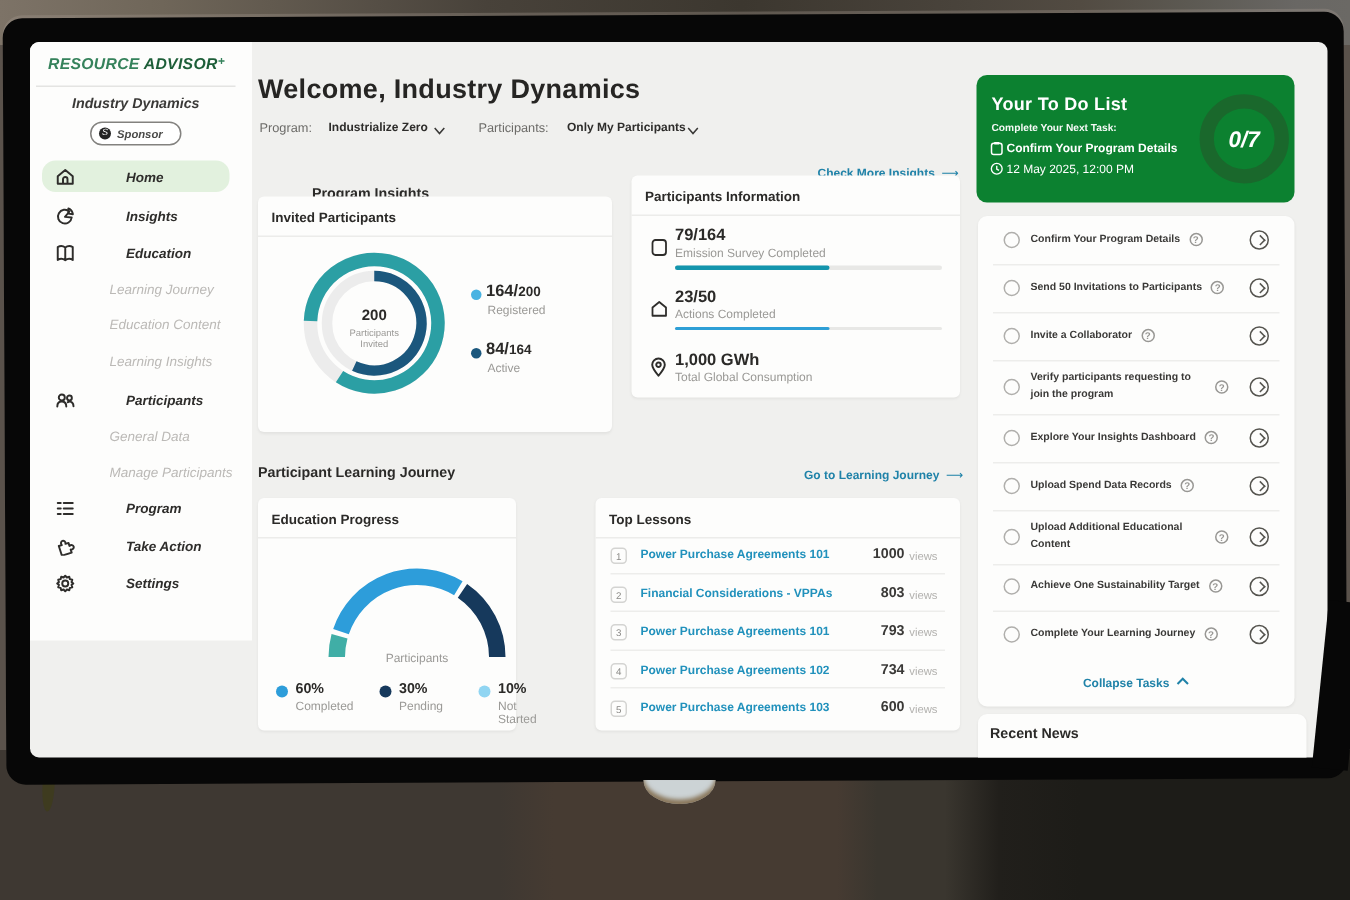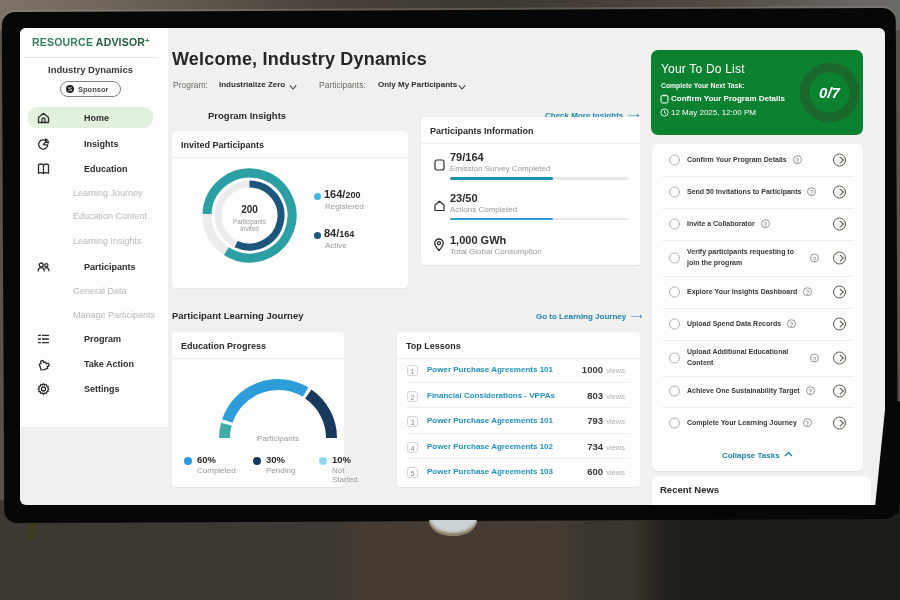--- a/index.html
+++ b/index.html
@@ -11,21 +11,21 @@
   #room-bottom { left:0; top:500px; width:900px; height:100px;
     background:linear-gradient(to right,#3e3832 0%,#3e3832 37%,#463b32 41%,#463b32 62%,#3a362f 65%,#3a362f 70%,#211f1b 74%,#1d1c18 80%,#1d1c18 100%); }
   #bezel { left:3px; top:10px; width:894px; height:511px; background:#070707; border-radius:13px; transform:rotate(-0.28deg);
     box-shadow:0 -2px 0 rgba(160,150,140,.35); }
   #stand { left:429px; top:520px; width:48px; height:16px; background:#ccd3d5; border-radius:0 0 26px 26px / 0 0 17px 17px;
     box-shadow:inset 0 -3px 3px rgba(120,95,60,.8); }
   #leaf { left:28px; top:521px; width:8px; height:20px; background:#3e3c1d; border-radius:0 0 60% 60%/0 0 100% 100%; transform:rotate(3deg); opacity:.9;}
   #screen { left:20px; top:28px; width:865px; height:477px; background:#f0f0ee; border-radius:6px; overflow:hidden; filter:blur(0.32px); }
 
   
-  #sidebar { left:0; top:0; width:148px; height:399px; background:#fdfdfc; }
+  #sidebar { left:0; top:0; width:148px; height:399px; background:#fdfdfc;font-style:italic; }
   #logo { left:12px; top:8px; width:122px; height:13px; font-size:10.5px; font-weight:bold; letter-spacing:.2px; white-space:nowrap; }
   #logo .r { color:#35825b; } #logo .a { color:#1d5e38; } #logo .p { color:#35825b; font-size:8px; vertical-align:3px;}
   .sb-div { left:4px; top:28.5px; width:133px; height:1px; background:#e4e4e2; }
   #org { left:0; top:36px; width:141px; text-align:center; font-size:9.5px; font-weight:bold; color:#3a3937; }
   #sponsor { left:40px; top:53px; width:61px; height:16px; border:1.5px solid #83827f; border-radius:9px; background:#fff; }
   #sponsor .dot { position:absolute; left:5px; top:2.5px; width:8px; height:8px; background:#232323; border-radius:50%; color:#fff; font-size:6px; text-align:center; line-height:8px;}
   #sponsor .txt { position:absolute; left:17px; top:2.5px; font-size:7.5px; font-weight:bold; color:#4a4a48; }
   .nav { left:17px; width:120px; height:20px; }
   .nav .ic { position:absolute; left:0; top:50%; transform:translateY(-50%); width:13px; height:13px; }
   .nav .tx { position:absolute; left:19px; top:50%; transform:translateY(-50%); font-size:9px; font-weight:bold; color:#2e2d2b; white-space:nowrap;padding-left:28px;}
@@ -150,21 +150,21 @@
   <div class="abs drop-label" style="left:153px; top:52px;">Program:</div>
   <div class="abs drop-val" style="left:199px; top:52px;">Industrialize Zero</div>
   <svg class="abs" style="left:269px; top:55px;" width="8" height="8" viewBox="0 0 10 10">
       <path d="M1 3 L5 7.5 L9 3" fill="none" stroke="#3a3937" stroke-width="1.3"></path>
     </svg>
   <div class="abs drop-label" style="left:299px; top:52px;">Participants:</div>
   <div class="abs drop-val" style="left:358px; top:52px;">Only My Participants</div>
   <svg class="abs" style="left:438px; top:55px;" width="8" height="8" viewBox="0 0 10 10">
       <path d="M1 3 L5 7.5 L9 3" fill="none" stroke="#3a3937" stroke-width="1.3"></path>
     </svg>
-  <div class="abs sec-title" style="left:153px; top:82px;padding-left:35px;">Program Insights</div>
+  <div class="abs sec-title" style="left:153px; top:96px;padding-left:35px;">Program Insights</div>
   <div class="abs link" style="left:525px; top:83px;">Check More Insights&nbsp; <span style="font-weight:normal">⟶</span></div>
 
   <div class="abs card" style="left:152px; top:103px; width:236px; height:157px;">
     <div class="card-title">Invited Participants</div>
     <div class="card-div"></div>
     <svg class="abs" style="left:30px; top:37px;" width="95" height="95" viewBox="0 0 95 95">
       <circle cx="47.5" cy="47.5" r="42.5" fill="none" stroke="#ececec" stroke-width="9"></circle>
       <path d="M 5.02 46.02 A 42.5 42.5 0 1 1 24.35 83.14" fill="none" stroke="#2b9fa4" stroke-width="9"></path>
       <circle cx="47.5" cy="47.5" r="31.5" fill="none" stroke="#ececec" stroke-width="7"></circle>
       <path d="M 47.50 16.00 A 31.5 31.5 0 1 1 34.19 76.05" fill="none" stroke="#1b577d" stroke-width="7"></path>
@@ -263,21 +263,21 @@
     <div class="lesson-div" style="top:126px;"></div>
     <div class="lesson" style="top:132px;">
         <span class="num">5</span>
         <span class="ltx">Power Purchase Agreements 103</span>
         <span class="vn">600</span>
         <span class="vw">views</span>
       </div>
   </div>
 
   <div class="abs" id="todo">
-    <div class="abs" style="left:10px; top:12px; font-size:12px; font-weight:normal; letter-spacing:.2px;text-align:right;">Your To Do List</div>
+    <div class="abs" style="left:10px; top:12px; font-size:12px; font-weight:bold; letter-spacing:.2px;text-align:right;">Your To Do List</div>
     <div class="abs" style="left:10px; top:32px; font-size:6.8px; font-weight:bold; opacity:.96;">Complete Your Next Task:</div>
     <svg class="abs" style="left:9px; top:44px;" width="9" height="10" viewBox="0 0 9 10">
         <rect x="1" y="1.5" width="7" height="7.5" rx="1.5" fill="none" stroke="#fff" stroke-width="1"></rect>
         <path d="M2.8 1.5 L6.2 1.5" stroke="#fff" stroke-width="1.6"></path>
       </svg>
     <div class="abs" style="left:20px; top:44px; font-size:8px; font-weight:bold;">Confirm Your Program Details</div>
     <svg class="abs" style="left:9px; top:58px;" width="9" height="9" viewBox="0 0 9 9">
         <circle cx="4.5" cy="4.5" r="3.6" fill="none" stroke="#fff" stroke-width="0.9"></circle>
         <path d="M4.5 2.5 L4.5 4.7 L6 5.6" fill="none" stroke="#fff" stroke-width="0.9"></path>
       </svg>

